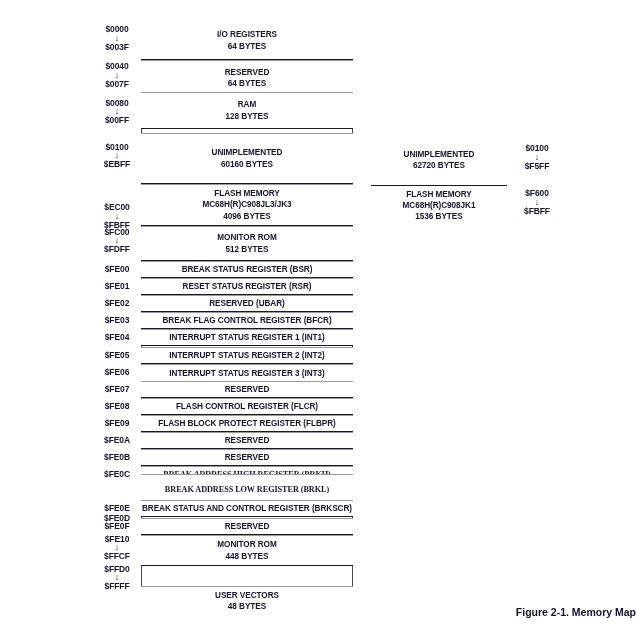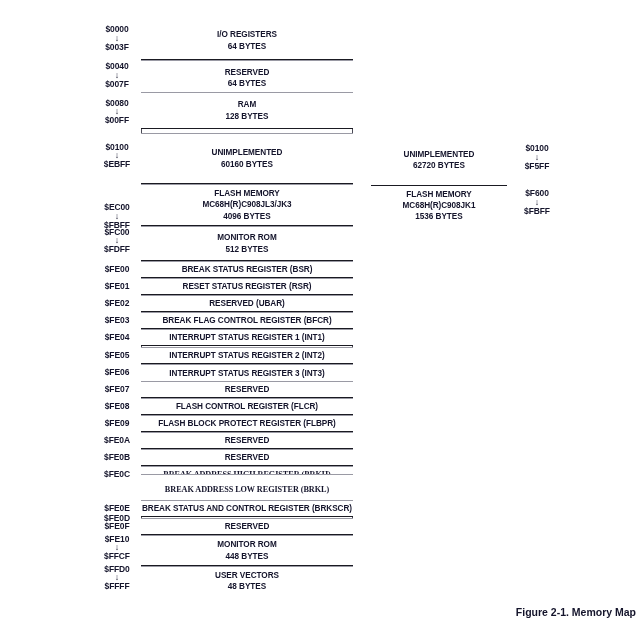--- a/index.html
+++ b/index.html
@@ -51,21 +51,21 @@
     box-sizing:border-box;
     display:flex;
     flex-direction:column;
     align-items:center;
     justify-content:center;
     background:#ffffff;
     border-top:1px solid #9a9aa4;
     border-bottom:1px solid #1a1a22;
   }
   .mem-block.first{border-top:none;}
-  .mem-block.nobot{border-bottom:none;}
+  .mem-block.nobot{border-bottom:none;margin-top:20px;}
   .mem-block .line{
     font-size:8.2px;
     font-weight:bold;
     line-height:1.38;
     color:#14142b;
     letter-spacing:-0.05px;
     white-space:nowrap;
   }
   .reg-row{
     position:absolute;

